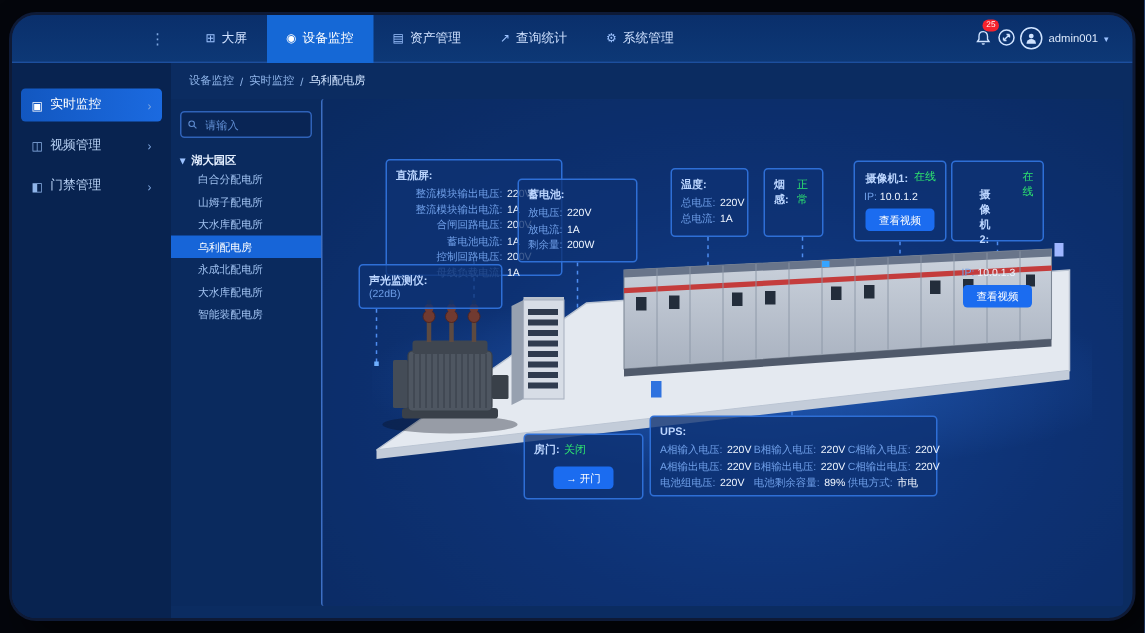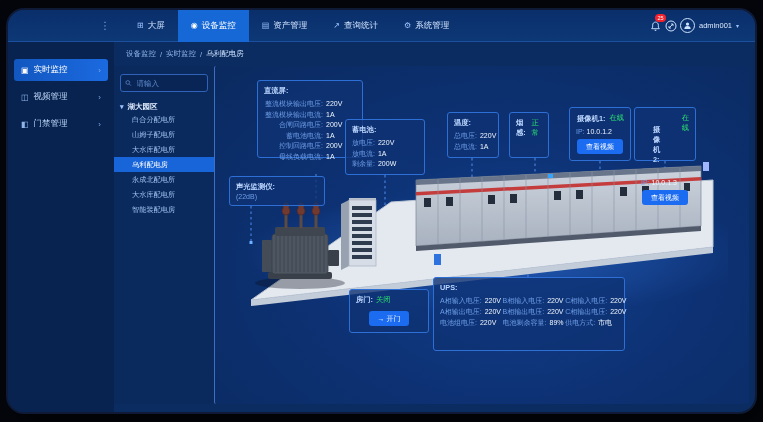--- a/index.html
+++ b/index.html
@@ -11,21 +11,21 @@
   
   .topbar{position:absolute;left:0;top:0;right:0;height:32px;display:flex;align-items:center;
           background:linear-gradient(180deg,#0a2f6b,#0d3876);border-bottom:1px solid #1c4f9e;
           padding-left:92px;box-sizing:border-box}
   .menu-dots{color:#7fa7e0;font-size:10px;margin-right:14px;cursor:pointer}
   .nav-item{height:32px;display:flex;align-items:center;gap:4px;padding:0 13px;
             color:#cfe1ff;font-size:8.5px;cursor:pointer;white-space:nowrap}
   .nav-item .ni{font-size:8px;color:#9cc2ff}
   .nav-item.active{background:#1568d6;color:#fff}
   .nav-item.active .ni{color:#fff}
-  .topbar-right{margin-left:auto;display:flex;align-items:flex-end;gap:2px;padding-right:16px}
+  .topbar-right{margin-left:auto;display:flex;align-items:flex-start;gap:2px;padding-right:16px}
   .icon-btn{position:relative;width:14px;height:14px;display:flex;align-items:center;justify-content:center;cursor:pointer}
   .badge{position:absolute;top:-5px;left:7px;background:#f5222d;color:#fff;font-size:5.5px;
          border-radius:6px;padding:.5px 2.5px;line-height:1.2}
   .user{display:flex;align-items:center;gap:4px;color:#dce9fc;font-size:7.5px;cursor:pointer}
   .avatar{width:13px;height:13px;border-radius:50%;border:1px solid #cfe3ff;display:flex;align-items:center;justify-content:center}
   .caret{font-size:6px;color:#9cc2ff}
   
   .sidebar{position:absolute;left:0;top:32px;bottom:0;width:106px;background:#082350;padding-top:12px;box-sizing:border-box}
   .side-item{height:22px;margin:5px 6px;display:flex;align-items:center;gap:5px;color:#b9d2f5;
              font-size:8.5px;padding:0 7px;border-radius:3px;cursor:pointer}
@@ -296,21 +296,21 @@
               <circle cx="53" cy="47.5" r="1.6" fill="#2e3440"></circle>
             <rect x="66.5" y="60" width="3" height="14" fill="#5d4a41"></rect>
             <circle cx="68" cy="57" r="4" fill="#713a30" stroke="#50241e" stroke-width=".6"></circle>
             <circle cx="68" cy="51.5" r="3" fill="#713a30"></circle>
               <circle cx="68" cy="47.5" r="1.6" fill="#2e3440"></circle>
           </g>
         </g>
         <rect x="186" y="100" width="7" height="11" fill="#2e72df"></rect>
       </svg>
 
-      <div class="panel" style="left:42px;top:14px;width:106px;height:78px">
+      <div class="panel" style="left:42px;top:40px;width:118px;height:78px">
         <div class="ptitle">直流屏:</div>
         <div class="prow">
             <span class="plabel">整流模块输出电压:</span>
             <span class="pval">220V</span>
           </div>
         <div class="prow">
             <span class="plabel">整流模块输出电流:</span>
             <span class="pval">1A</span>
           </div>
         <div class="prow">
@@ -377,37 +377,37 @@
 
       <div class="panel" style="left:419px;top:41px;width:62px;height:54px">
         <div class="inline-title">
           <span class="ptitle" style="margin:12px">摄像机2:</span>
           <span class="green">在线</span>
         </div>
         <div class="ip-row"><span>IP:</span><span class="pv">10.0.1.3</span></div>
         <button class="btn">查看视频</button>
       </div>
 
-      <div class="panel" style="left:14px;top:110px;width:96px;height:30px">
+      <div class="panel" style="left:24px;top:110px;width:96px;height:30px">
         <div class="ptitle" style="margin-bottom:1px">声光监测仪:</div>
         <div style="color:#6f9fe8">(22dB)</div>
       </div>
 
       <div class="panel" style="left:134px;top:223px;width:80px;height:44px;text-align:center">
         <div class="inline-title" style="justify-content:flex-start">
           <span class="ptitle" style="margin:0">房门:</span>
           <span class="green">关闭</span>
         </div>
         <button class="btn" style="margin-top:6px">
           <span>→</span>
           <span>开门</span>
         </button>
       </div>
 
-      <div class="panel" style="left:218px;top:211px;width:192px;height:74px">
+      <div class="panel" style="left:218px;top:211px;width:192px;height:54px">
         <div class="ptitle">UPS:</div>
         <div class="ups-cols">
           <div class="ups-col">
             <div class="prow">
                 <span class="plabel">A相输入电压:</span>
                 <span class="pval">220V</span>
               </div>
             <div class="prow">
                 <span class="plabel">A相输出电压:</span>
                 <span class="pval">220V</span>

